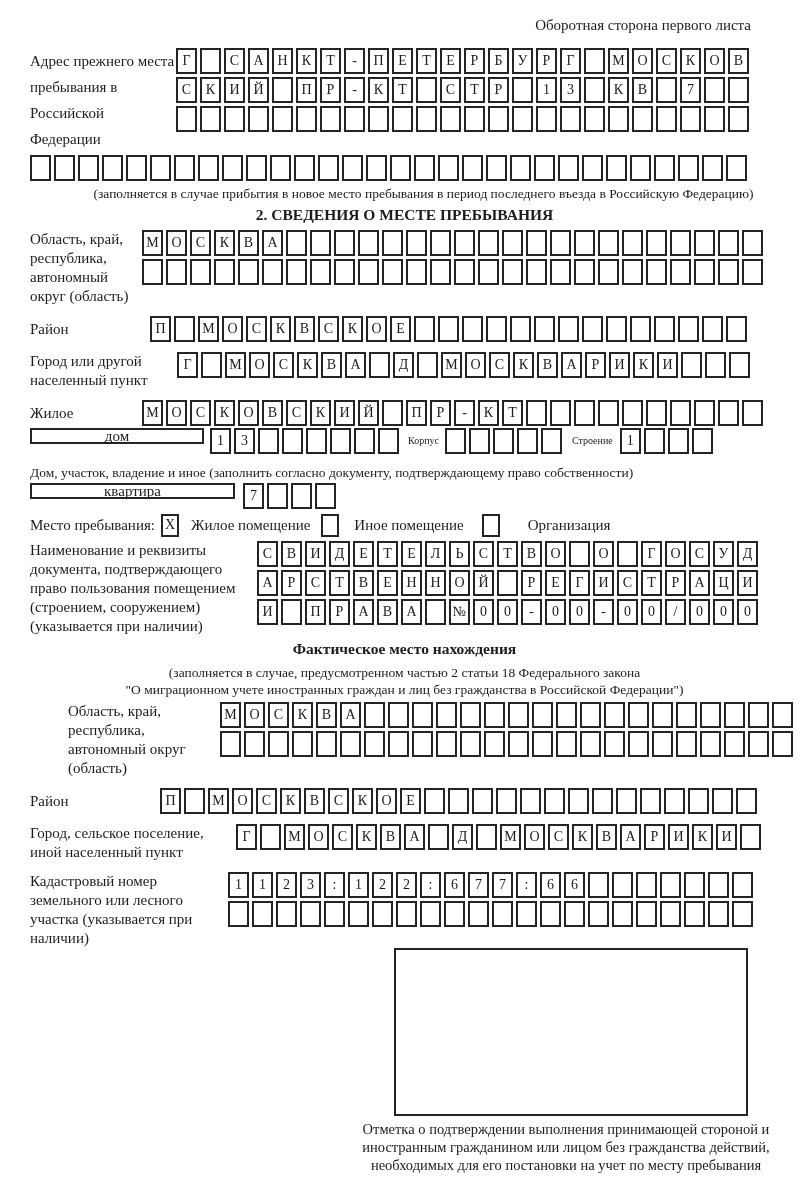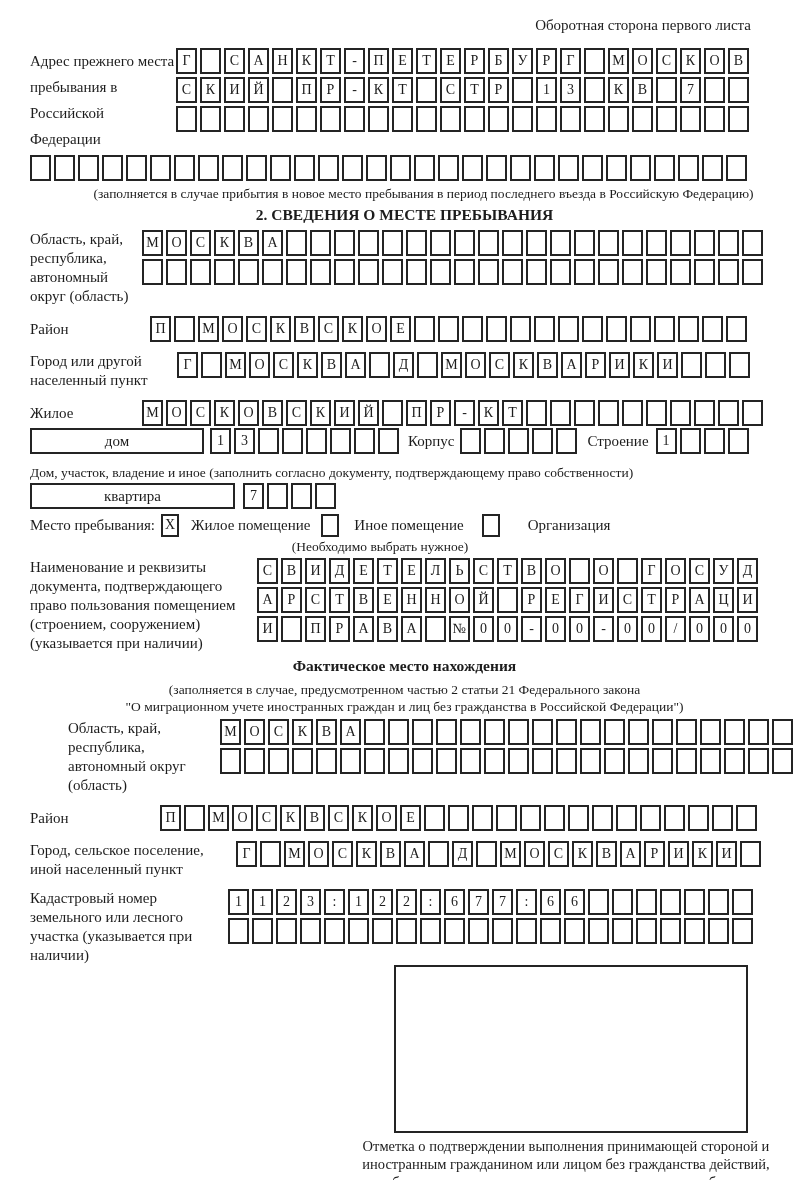--- a/index.html
+++ b/index.html
@@ -21,23 +21,23 @@
   .cell { width:21px; height:26px; border:2px solid #242424; box-sizing:border-box;
           display:inline-flex; align-items:center; justify-content:center;
           font-size:14px; line-height:1; flex:none; background:#fff; }
 
   .note { font-size:13.5px; line-height:17px; }
   .center { text-align:center; }
   .sec-title { text-align:center; font-weight:bold; font-size:15.5px; line-height:20px; margin:3px 0 5px 0; }
 
   .mt2 { margin-top:10px; } .mt3 { margin-top:3px; } .mt4 { margin-top:4px;margin-left:38px; }
 
-  .widebox { height:26px; border:2px solid #242424; box-sizing:border-box;
+  .widebox { height:16px; border:2px solid #242424; box-sizing:border-box;
              display:flex; align-items:center; justify-content:center; font-size:15px; flex:none; }
-  .inline-lbl { font-size:15px; line-height:26px; flex:none; }
+  .inline-lbl { font-size:10px; line-height:26px; flex:none; }
 
   .house-row, .apt-row { display:flex; align-items:flex-start; margin-top:2px; }
 
   .stay-row { display:flex; align-items:center; font-size:15px; margin-top:3px; height:26px; }
   .chk { width:18px; height:23px; border:2px solid #242424; box-sizing:border-box; flex:none;
          display:inline-flex; align-items:center; justify-content:center; font-size:14px; }
 
   .stamp-box { width:354px; height:168px; border:2px solid #242424; box-sizing:border-box; margin-left:364px; }
   .stamp-caption { width:460px; margin-left:306px; text-align:center; font-size:14.5px; line-height:18px; margin-top:4px; }
 
@@ -368,21 +368,20 @@
 
   <div class="stay-row">
     <span>Место пребывания:</span>
     <span class="chk" style="margin-left:6px;">X</span>
     <span style="margin-left:12px;">Жилое помещение</span>
     <span class="chk" style="margin-left:11px;"></span>
     <span style="margin-left:15px;">Иное помещение</span>
     <span class="chk" style="margin-left:18px;"></span>
     <span style="margin-left:28px;">Организация</span>
   </div>
-  <div class="note" style="margin-left:150px; width:400px; text-align:center;">(Необходимо выбрать нужное)</div>
 
   <div class="flexrow mt3">
     <div class="lbl w227">Наименование и реквизиты документа, подтверждающего право пользования помещением (строением, сооружением) (указывается при наличии)</div>
     <div class="rows">
       <div class="cells">
           <span class="cell">С</span>
           <span class="cell">В</span>
           <span class="cell">И</span>
           <span class="cell">Д</span>
           <span class="cell">Е</span>
@@ -446,21 +445,21 @@
           <span class="cell">0</span>
           <span class="cell">/</span>
           <span class="cell">0</span>
           <span class="cell">0</span>
           <span class="cell">0</span>
         </div>
     </div>
   </div>
 
   <div class="sec-title mt3">Фактическое место нахождения</div>
-  <div class="notes-center">(заполняется в случае, предусмотренном частью 2 статьи 21 Федерального закона</div>
+  <div class="notes-center">(заполняется в случае, предусмотренном частью 2 статьи 18 Федерального закона</div>
   <div class="notes-center">"О миграционном учете иностранных граждан и лиц без гражданства в Российской Федерации")</div>
 
   <div class="flexrow mt4">
     <div class="lbl w152">Область, край, республика, автономный округ (область)</div>
     <div class="rows">
       <div class="cells">
           <span class="cell">М</span>
           <span class="cell">О</span>
           <span class="cell">С</span>
           <span class="cell">К</span>

